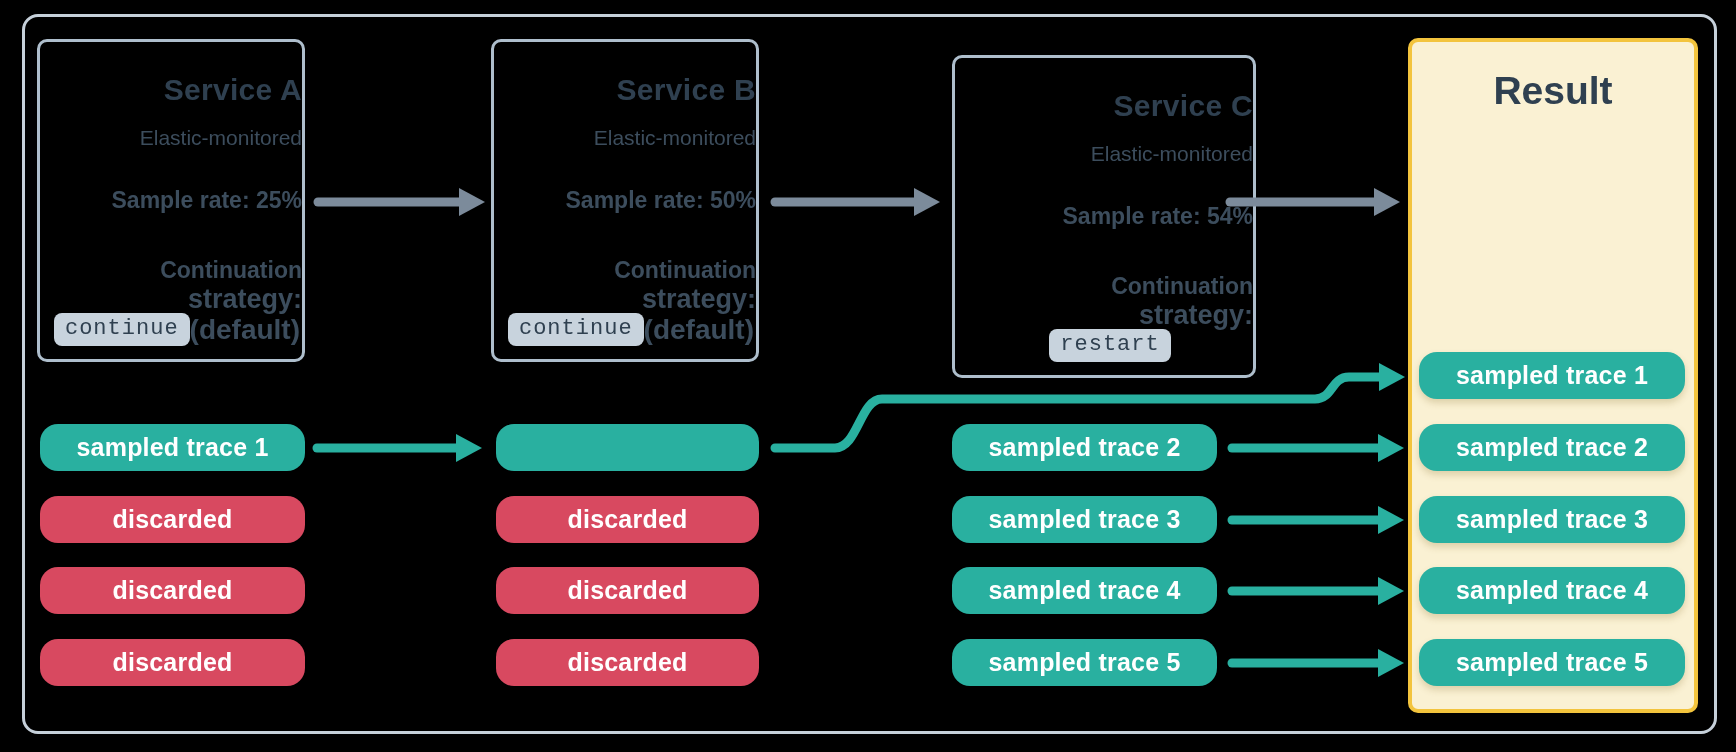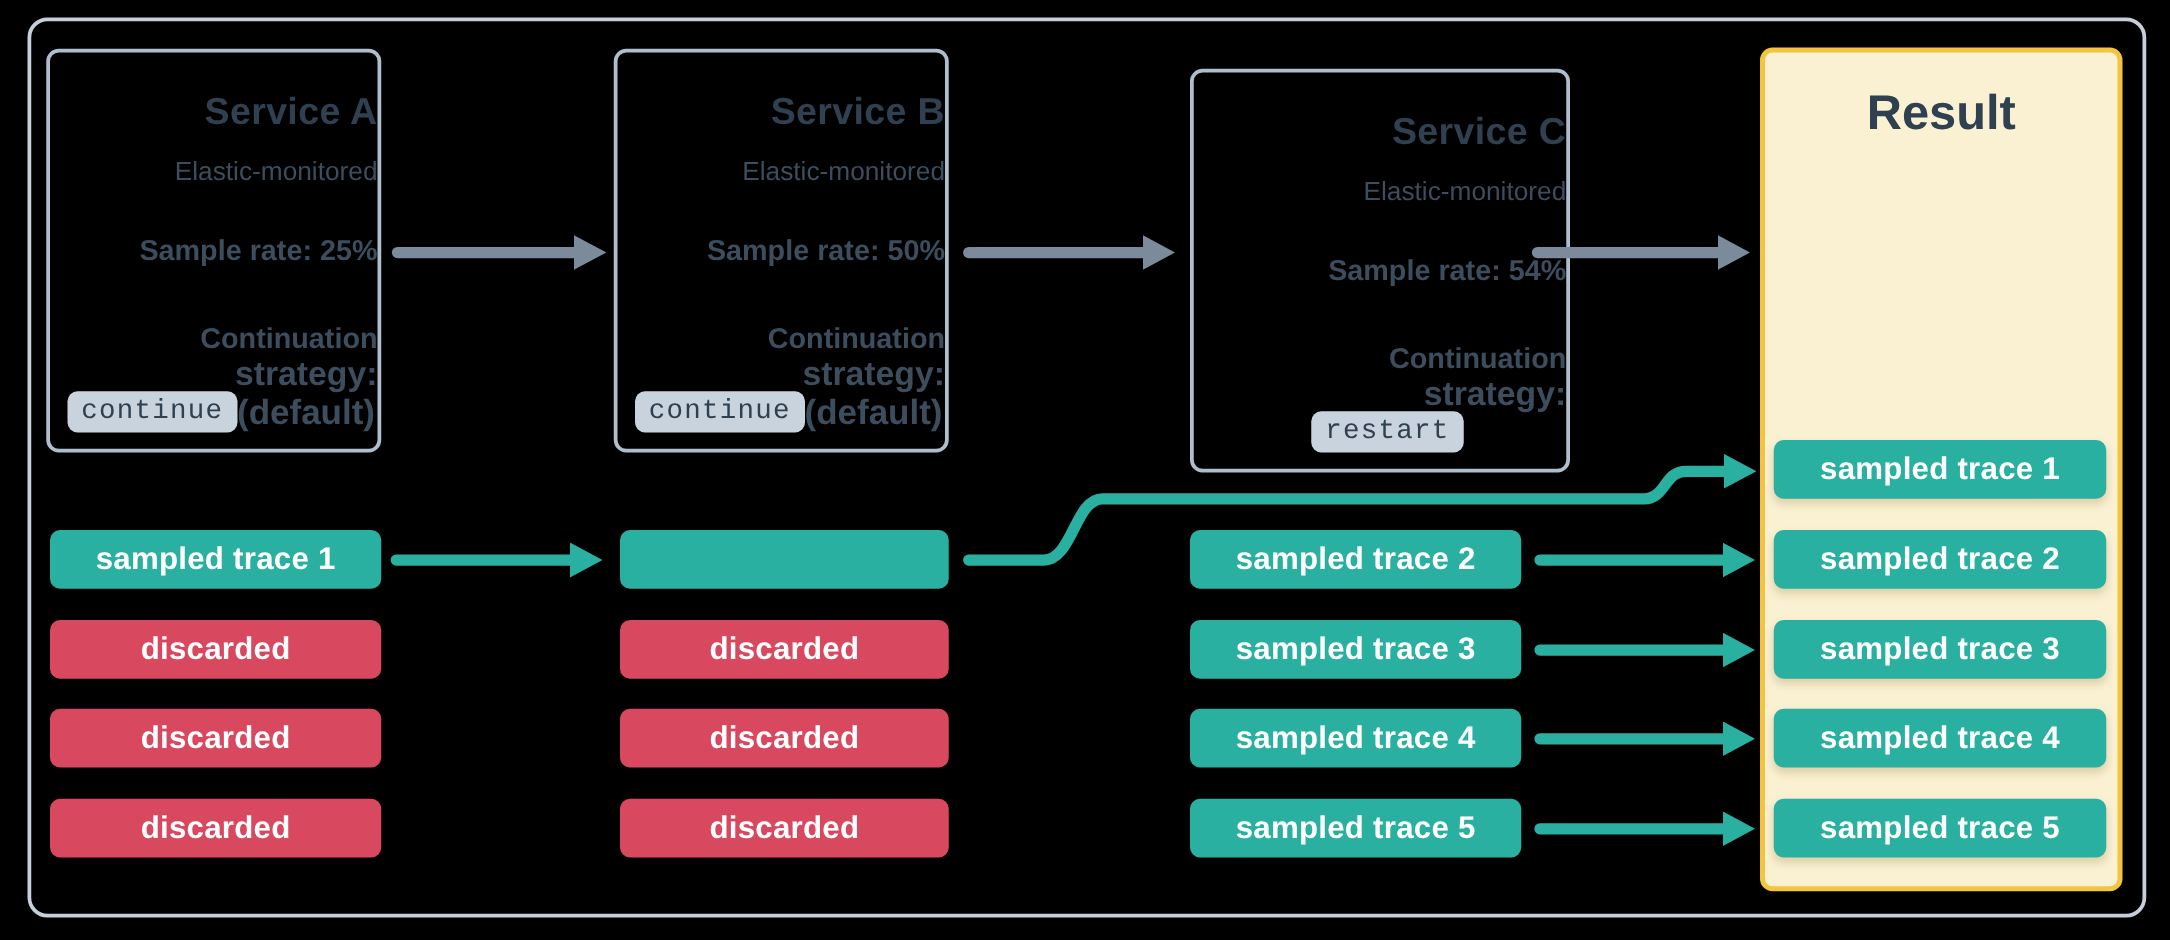--- a/index.html
+++ b/index.html
@@ -37,21 +37,21 @@
   }
   .badge-suffix{font-size:28px;font-weight:600;color:var(--body-text);}
   .badge-suffix:empty{display:none;}
   #result-box{
     left:1408px;top:38px;width:290px;height:675px;box-sizing:border-box;
     background:var(--result-bg);border:4px solid var(--result-border);border-radius:10px;
   }
   .result-title{position:absolute;left:0;right:0;top:31px;text-align:center;
     font-size:39px;line-height:36px;font-weight:700;color:var(--title-text);}
   .chip{
-    position:absolute;height:47px;border-radius:8px;box-sizing:border-box;
+    position:absolute;height:47px;border-radius:18px;box-sizing:border-box;
     display:flex;align-items:center;justify-content:center;
     color:var(--chip-text);font-size:25px;font-weight:600;letter-spacing:.2px;
   }
   .chip.sampled{background:var(--teal);}
   .chip.discarded{background:var(--red);}
   .col-a{left:40px;width:265px;}
   .col-b{left:496px;width:263px;}
   .col-c{left:952px;width:265px;}
   .col-r{left:1419px;width:266px;box-shadow:0 4px 7px rgba(120,90,20,.22);}
   .row1{top:352px;}.row2{top:424px;}.row3{top:496px;}.row4{top:567px;}.row5{top:639px;}

